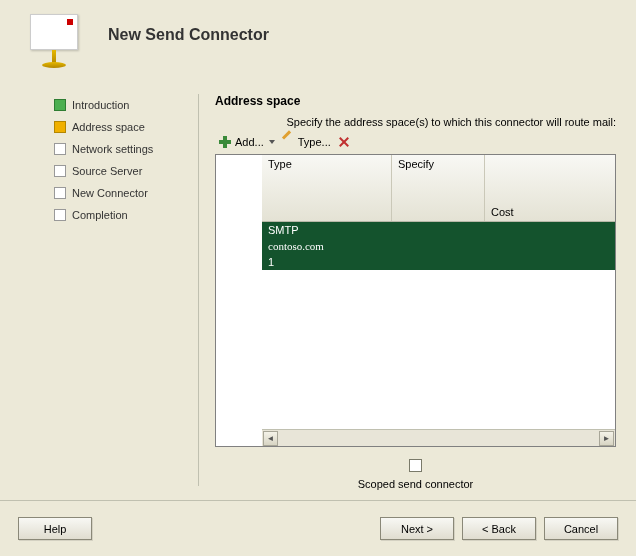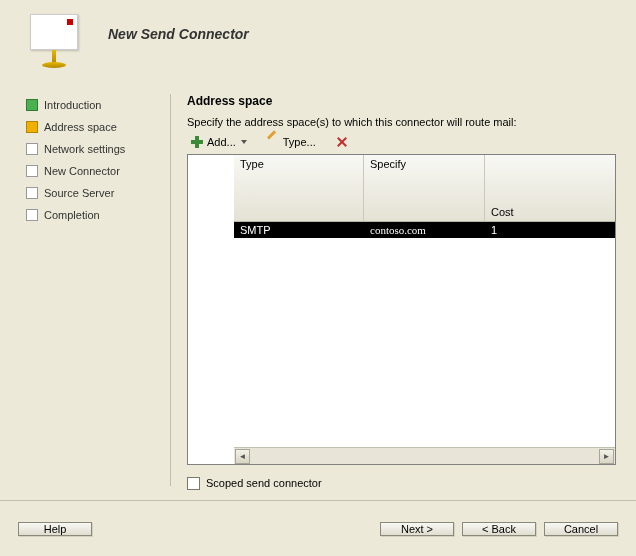--- a/index.html
+++ b/index.html
@@ -66,35 +66,35 @@
     width: 24px;
     height: 6px;
     background: linear-gradient(#e6b800,#b38600);
     border-radius: 50%;
   }
   .title {
     position: absolute;
     left: 108px;
     top: 26px;
     font-weight: bold;
-    font-size: 14px;
+    font-size: 16px;
     color: #333;
-    font-style: italic;
   }
   .body {
     position: absolute;
     top: 80px;
     left: 0;
     right: 0;
     bottom: 56px;
     display: flex;
   }
   .sidebar {
     width: 170px;
     padding: 14px 10px 10px 26px;
+    margin-left: 28px;
   }
   .step {
     display: flex;
     align-items: center;
     gap: 6px;
     padding: 5px 0;
     color: #333;
   }
   .step-icon {
     width: 12px;
@@ -122,25 +122,26 @@
     display: flex;
     flex-direction: column;
   }
   .content-title {
     font-weight: bold;
     font-size: 12px;
     margin-bottom: 8px;
   }
   .content-desc {
     margin-bottom: 4px;
+    text-align: right;
   }
   .toolbar {
     display: flex;
     align-items: center;
-    gap: 13px;
+    gap: 0;
     padding: 2px 0 4px 0;
   }
   .tbtn {
     display: flex;
     align-items: center;
     gap: 3px;
     cursor: pointer;
     padding: 1px 3px;
   }
   .plus-icon {
@@ -217,23 +218,24 @@
   }
   .th.type { width: 130px; }
   .th.addr { flex: 1; }
   .th.cost { width: 130px; border-right: none; margin-top: 48px; }
   .tbody {
     flex: 1;
     overflow: hidden;
   }
   .trow {
     display: flex;
-    background: #000000;
+    background: #14532d;
     color: #fff;
     font-size: 11px;
+    flex-direction: column;
   }
   .td {
     padding: 2px 6px;
   }
   .td.type { width: 130px; }
   .td.addr { flex: 1; font-family: Liberation Serif, serif; }
   .td.cost { width: 130px; }
   .hscroll {
     height: 17px;
     background: #e8e5d8;
@@ -249,22 +251,24 @@
     background: linear-gradient(#f4f2e8,#d8d5c4);
     border: 1px solid #a8a698;
     display: flex;
     align-items: center;
     justify-content: center;
     font-size: 8px;
     color: #555;
   }
   .checkbox-row {
     display: flex;
+    align-items: center;
     gap: 6px;
     margin-top: 12px;
+    flex-direction: column;
   }
   .chk {
     width: 13px;
     height: 13px;
     border: 1px solid #7a7a6a;
     background: #fff;
   }
   .footer {
     position: absolute;
     bottom: 0;
@@ -272,21 +276,21 @@
     right: 0;
     height: 56px;
     border-top: 1px solid #c0c0b0;
     display: flex;
     align-items: center;
     padding: 0 18px;
   }
   .footer .spacer { flex: 1; }
   .btn {
     min-width: 74px;
-    height: 14px;
+    height: 23px;
     background: linear-gradient(#f8f8f4,#e0ddd0);
     border: 1px solid #8a8878;
     font-size: 11px;
     font-family: inherit;
     cursor: pointer;
     padding: 0 10px;
     margin-left: 8px;
     box-shadow: 1px 1px 0 rgba(0,0,0,0.1);
   }
   .btn.help { margin-left: 0; }
@@ -315,25 +319,25 @@
       <div class="step">
         <span class="step-icon current"></span>
         <span>Address space</span>
       </div>
       <div class="step">
         <span class="step-icon"></span>
         <span>Network settings</span>
       </div>
       <div class="step">
         <span class="step-icon"></span>
+        <span>Source Server</span>
+      </div>
+      <div class="step">
+        <span class="step-icon"></span>
         <span>New Connector</span>
-      </div>
-      <div class="step">
-        <span class="step-icon"></span>
-        <span>Source Server</span>
       </div>
       <div class="step">
         <span class="step-icon"></span>
         <span>Completion</span>
       </div>
     </div>
 
     <div class="divider"></div>
 
     <div class="content">

